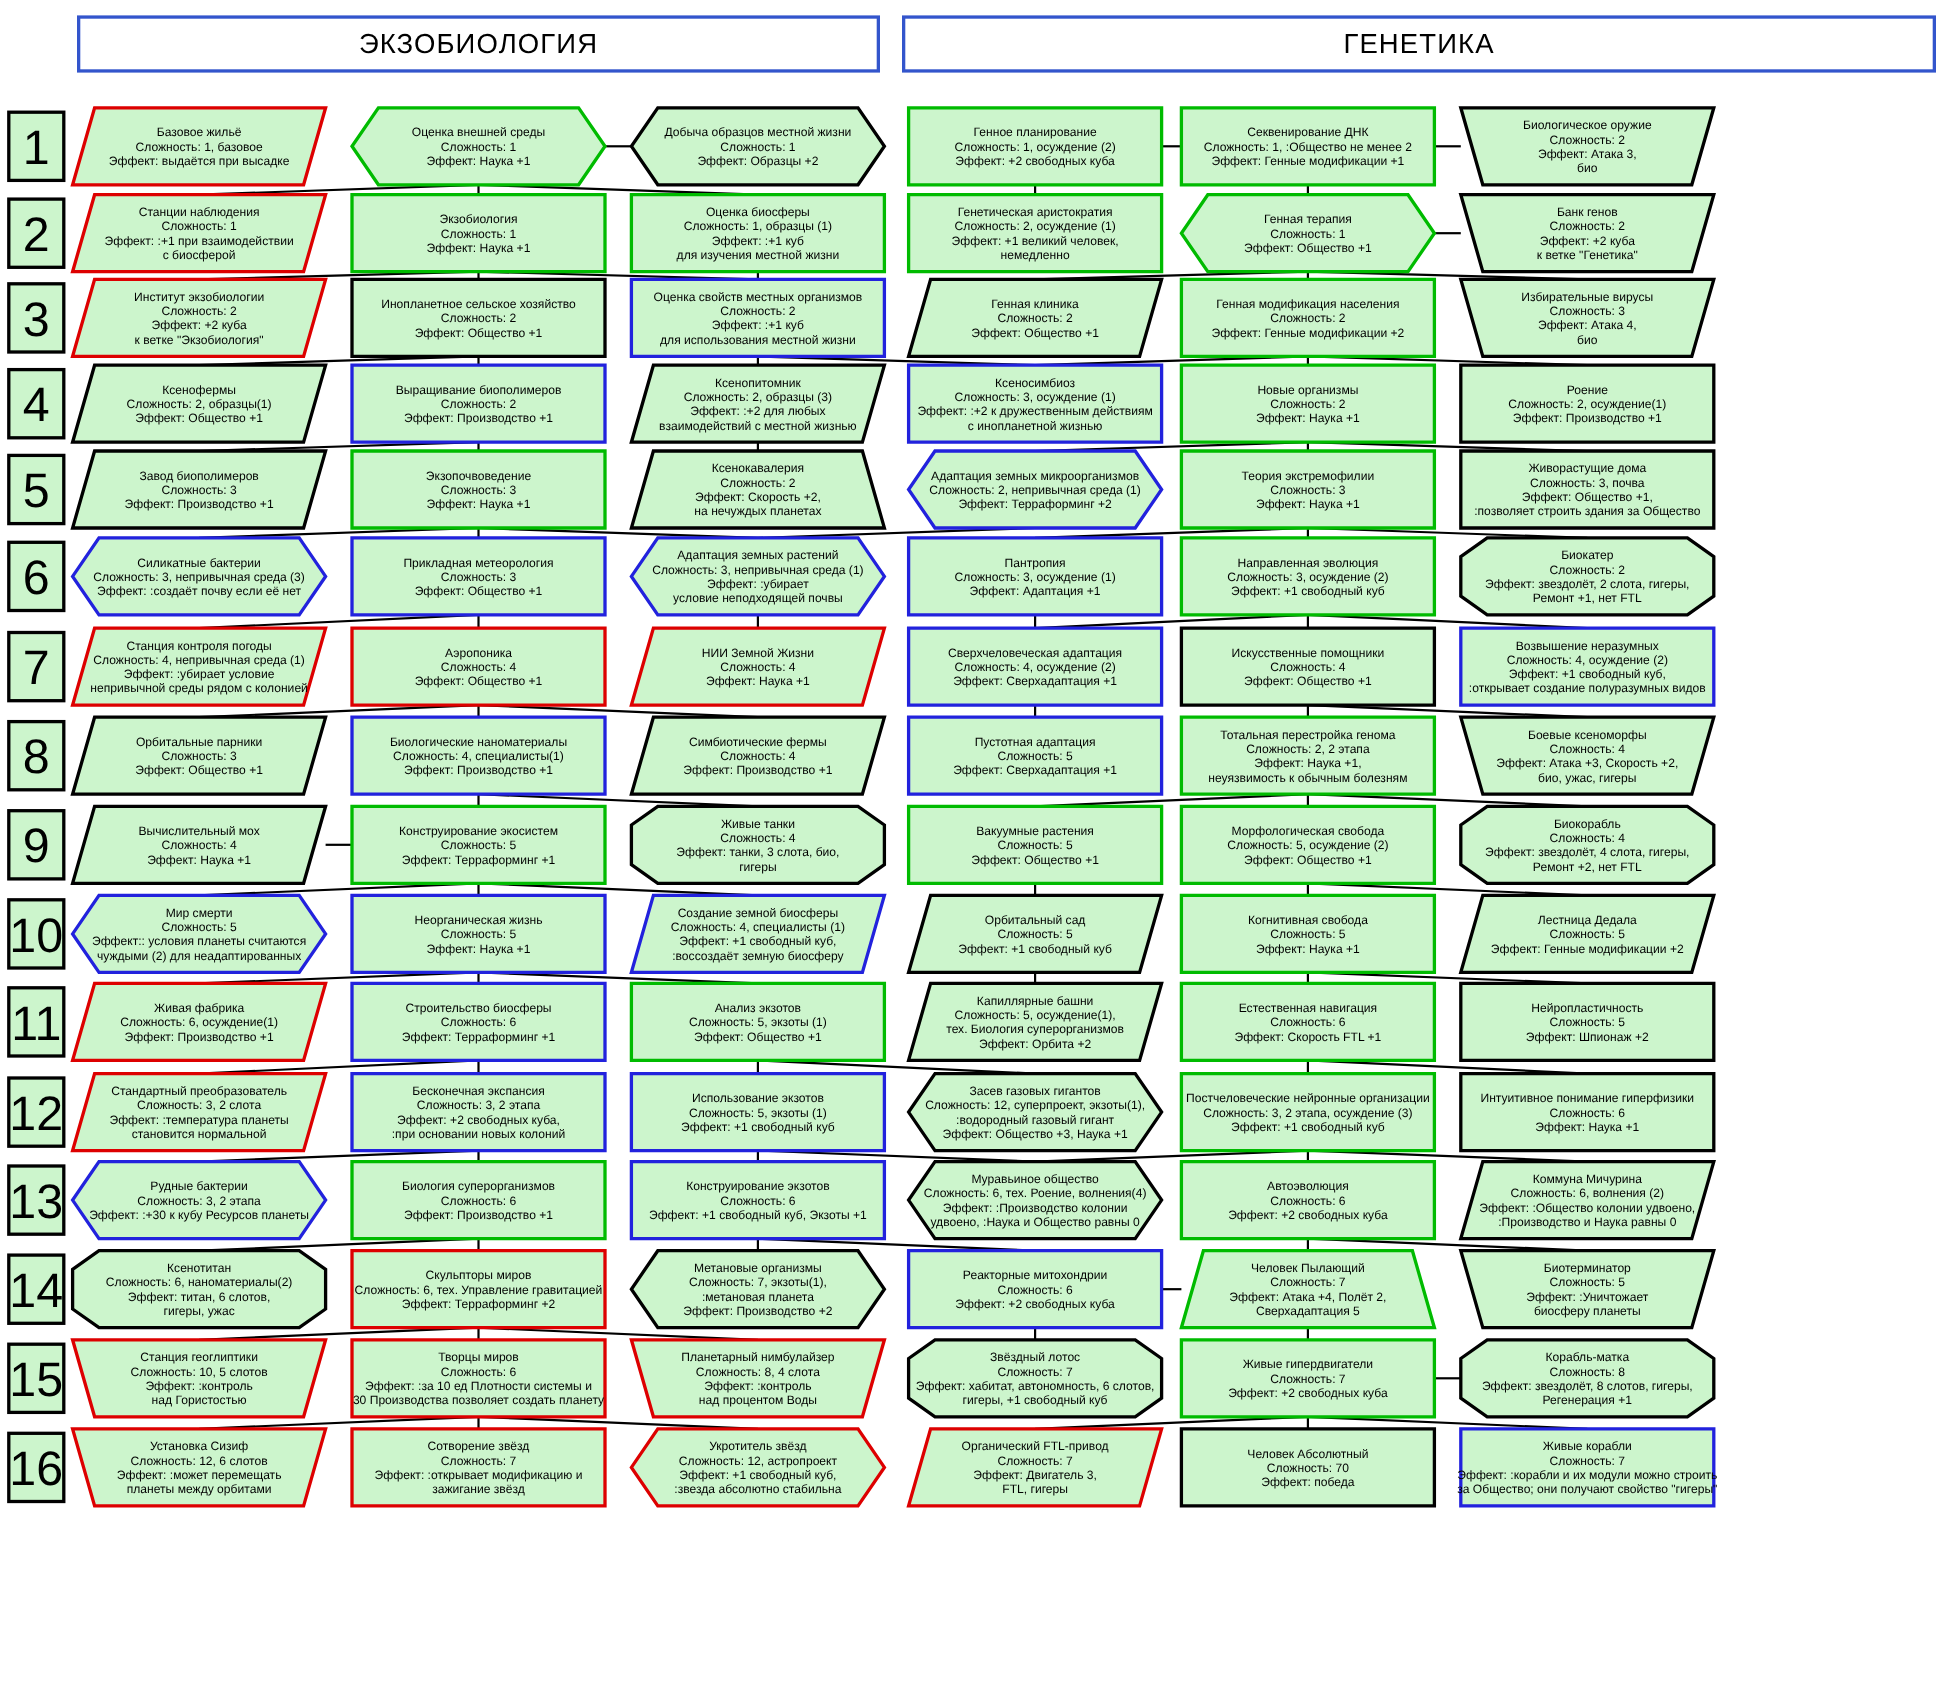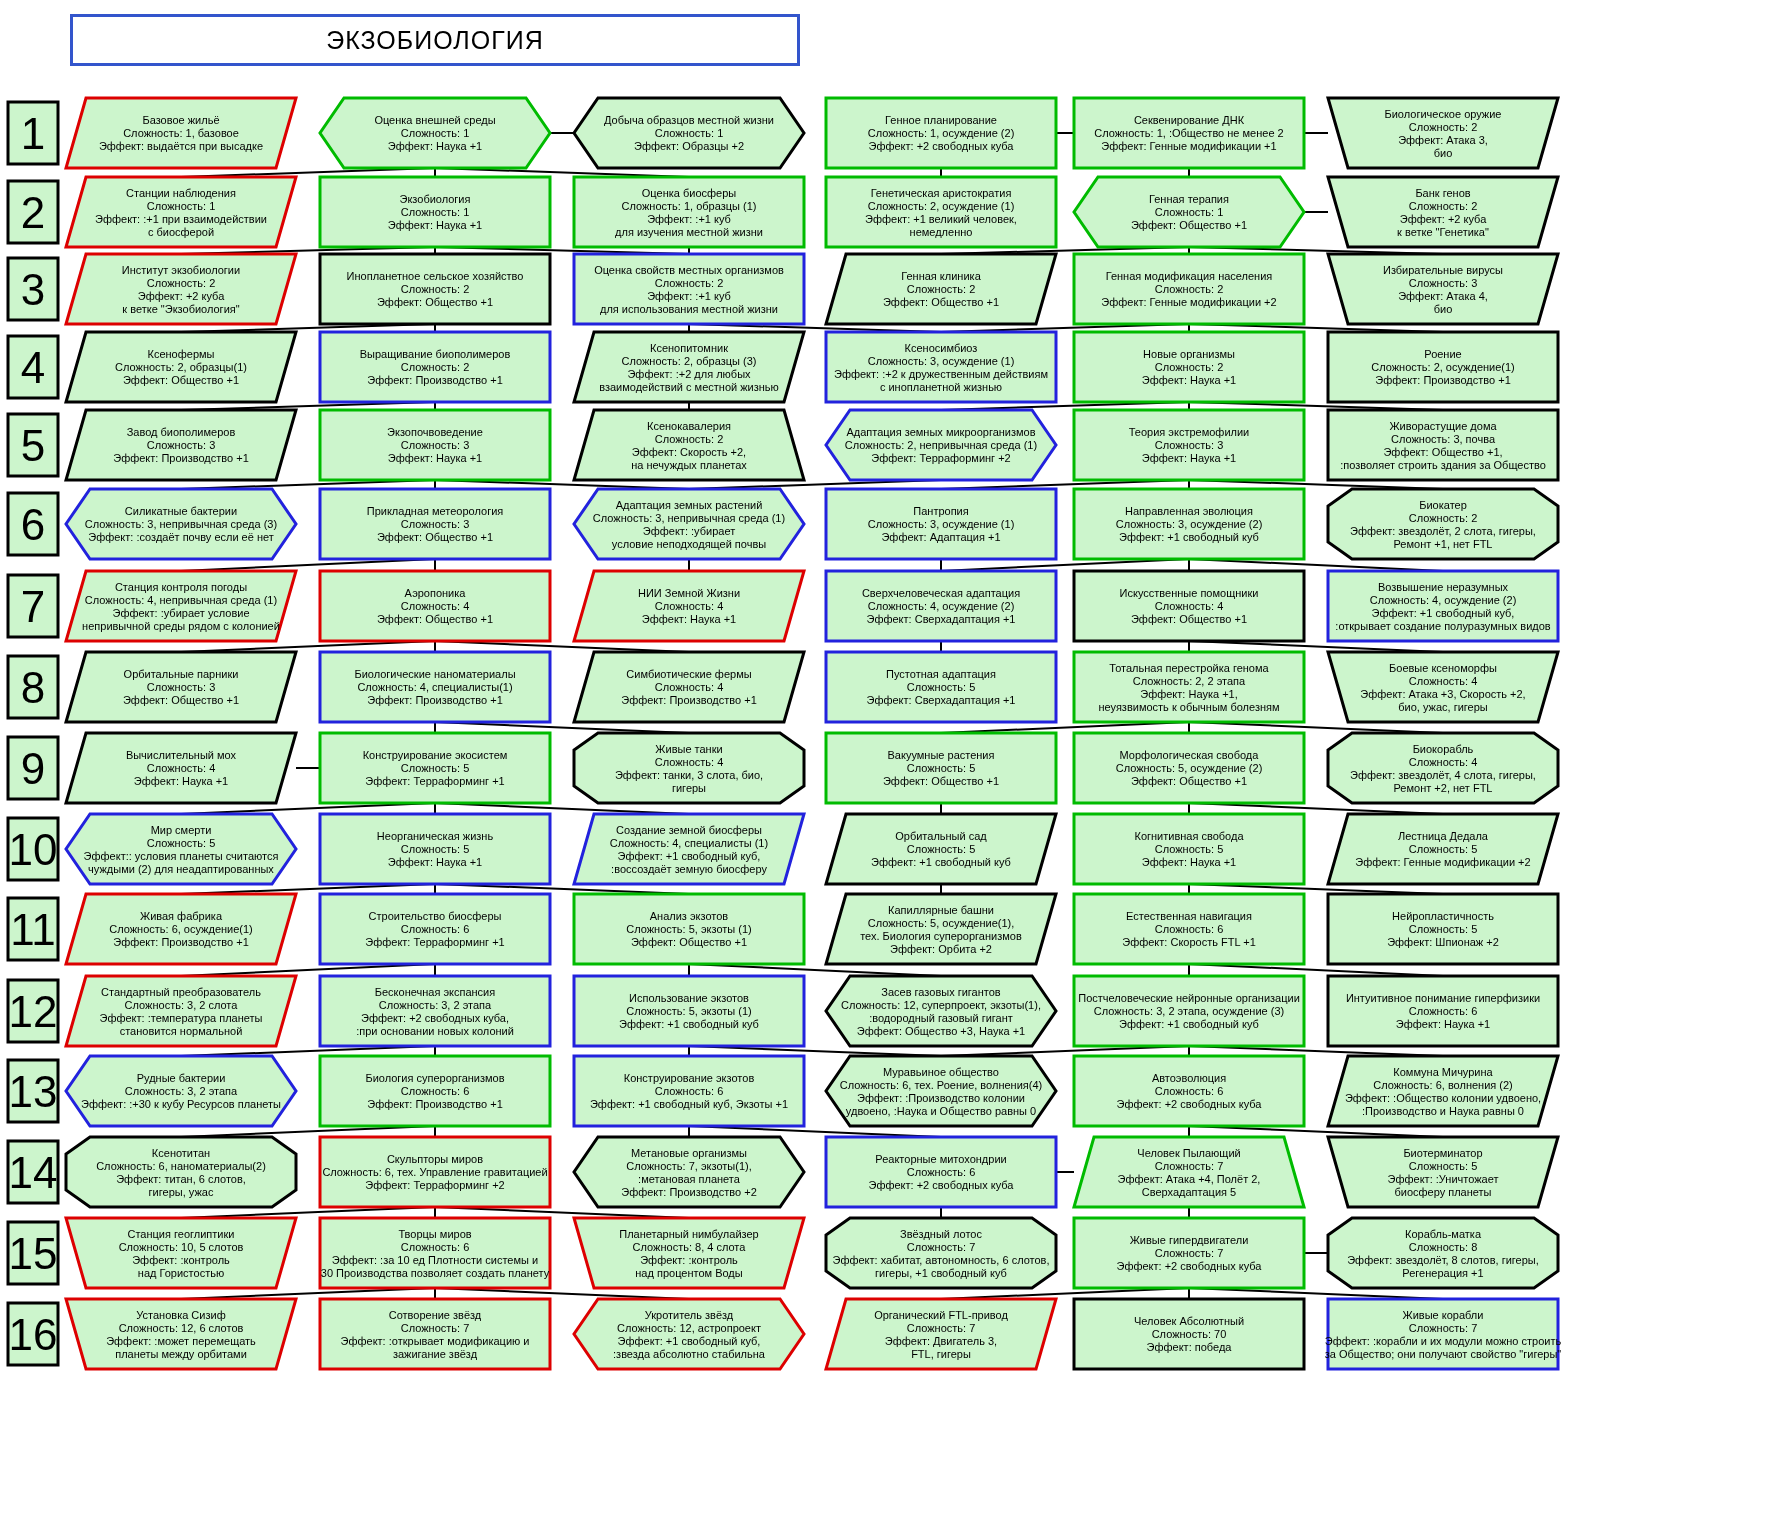--- a/index.html
+++ b/index.html
@@ -10,20 +10,21 @@
          font-size:25px;color:#000;letter-spacing:1px;box-sizing:border-box;}
   #hdr-exo{left:70px;width:730px;}
   #hdr-gen{left:820px;width:940px;}
   svg text{font-family:"Liberation Sans",sans-serif;}
 </style>
 </head>
 <body>
 
 <div id="stage">
   <div id="hdr-exo" class="section-header">ЭКЗОБИОЛОГИЯ</div>
+  <div id="hdr-gen" class="section-header">ГЕНЕТИКА</div>
   <svg id="tree-svg" width="1766" height="1537" viewBox="0 0 1766 1537" style="position:absolute;left:0;top:0;">
       <g stroke="#000000" stroke-width="2">
         <line x1="550" y1="133" x2="574" y2="133"></line>
         <line x1="435" y1="168" x2="181" y2="177"></line>
         <line x1="435" y1="168" x2="435" y2="177"></line>
         <line x1="435" y1="168" x2="689" y2="177"></line>
         <line x1="1056" y1="133" x2="1074" y2="133"></line>
         <line x1="1304" y1="133" x2="1328" y2="133"></line>
         <line x1="941" y1="168" x2="941" y2="177"></line>
         <line x1="1189" y1="168" x2="1189" y2="177"></line>

